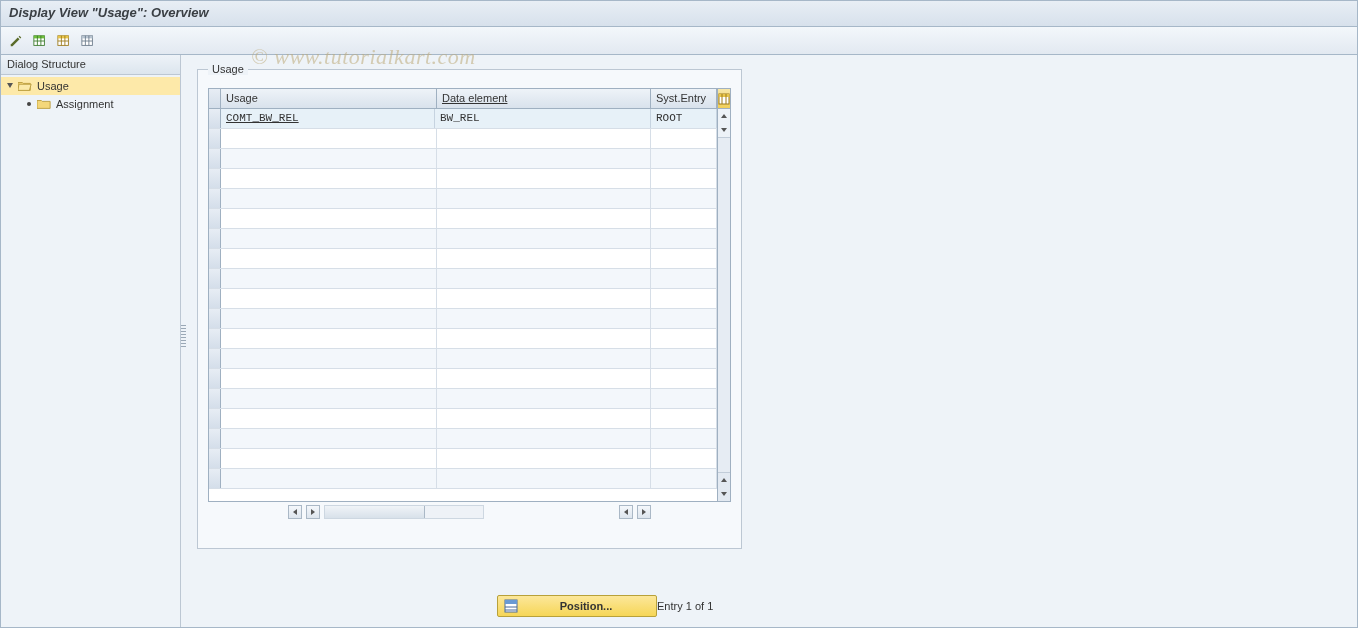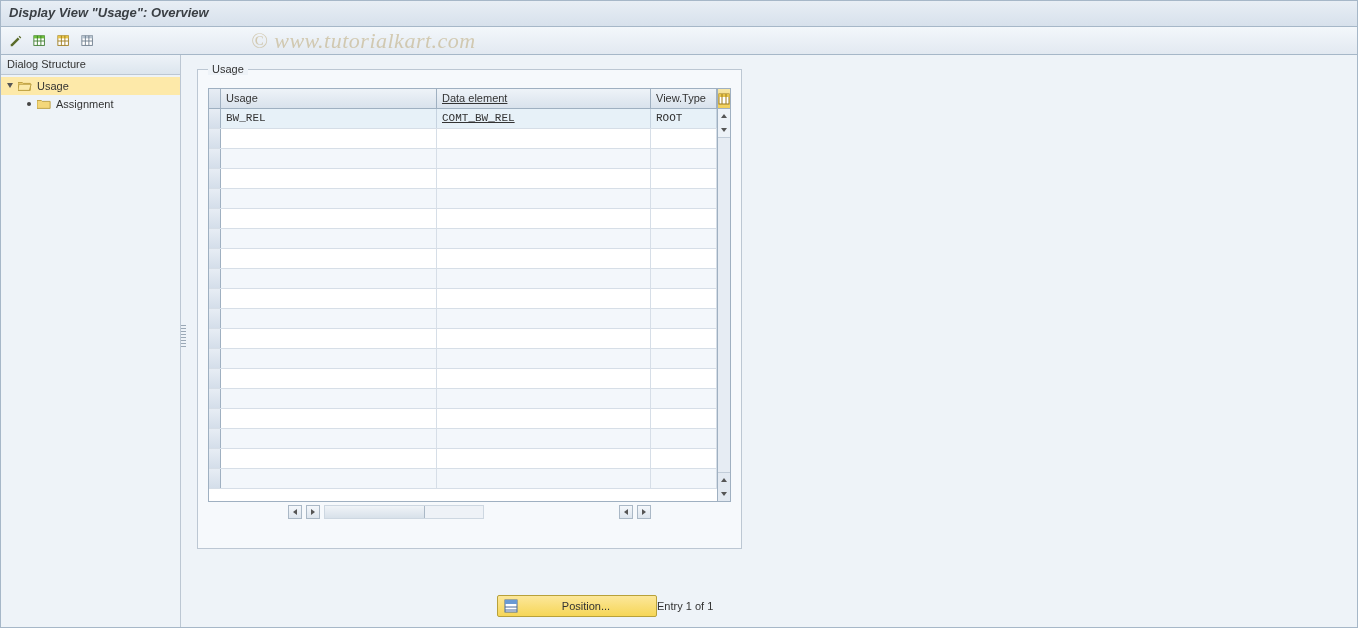--- a/index.html
+++ b/index.html
@@ -41,21 +41,21 @@
     .tb-btn {
       width: 18px; height: 18px;
       display: inline-flex; align-items: center; justify-content: center;
       border: 1px solid transparent; border-radius: 2px;
       cursor: pointer;
     }
     .tb-btn svg { width: 14px; height: 14px; }
     
     .watermark {
       position: absolute;
-      top: 27px; left: 250px;
+      top: 43px; left: 250px;
       font-size: 22px;
       font-style: italic;
       color: rgba(190,170,120,0.55);
       pointer-events: none;
       font-family: Georgia, serif;
       letter-spacing: .5px;
       z-index: 50;
     }
     
     .body {
@@ -227,21 +227,21 @@
       border:1px solid #b8a13a;
       border-radius:2px;
       display:flex; align-items:center;
       padding: 0 6px;
       cursor:pointer;
       gap:4px;
       font-size:11px;
       color:#333;
     }
     .pos-btn .ic { width:14px;height:14px; display:inline-flex; }
-    .pos-btn span.lbl { flex:1; text-align:center; }
+    .pos-btn span.lbl { flex:1; text-align:center;font-weight:bold; }
     .entry-text {
       font-size:11px;
       color:#333;
     }
     
     .gripper {
       position:absolute;
       left: 0px; top: 270px;
       width:5px; height:24px;
       background: repeating-linear-gradient(#9aa8b6 0 1px, transparent 1px 3px);
@@ -334,27 +334,27 @@
 
       <div class="group-box">
         <div class="group-title">Usage</div>
 
         <div class="grid-wrap">
           <div class="grid-core">
             <div class="grid-head-row">
               <div class="rowh"></div>
               <div class="gh col-usage">Usage</div>
               <div class="gh col-elem">Data element</div>
-              <div class="gh col-type">View.Type</div>
+              <div class="gh col-type">Syst.Entry</div>
             </div>
             <div class="grid-body" id="grid-body">
                 <div class="grid-row data">
                   <div class="rowh"></div>
+                  <div class="gc col-elem">COMT_BW_REL</div>
                   <div class="gc col-usage">BW_REL</div>
-                  <div class="gc col-elem">COMT_BW_REL</div>
                   <div class="gc col-type">ROOT</div>
                 </div>
                 <div class="grid-row ">
                   <div class="rowh"></div>
                   <div class="gc col-usage"></div>
                   <div class="gc col-elem"></div>
                   <div class="gc col-type"></div>
                 </div>
                 <div class="grid-row alt">
                   <div class="rowh"></div>

